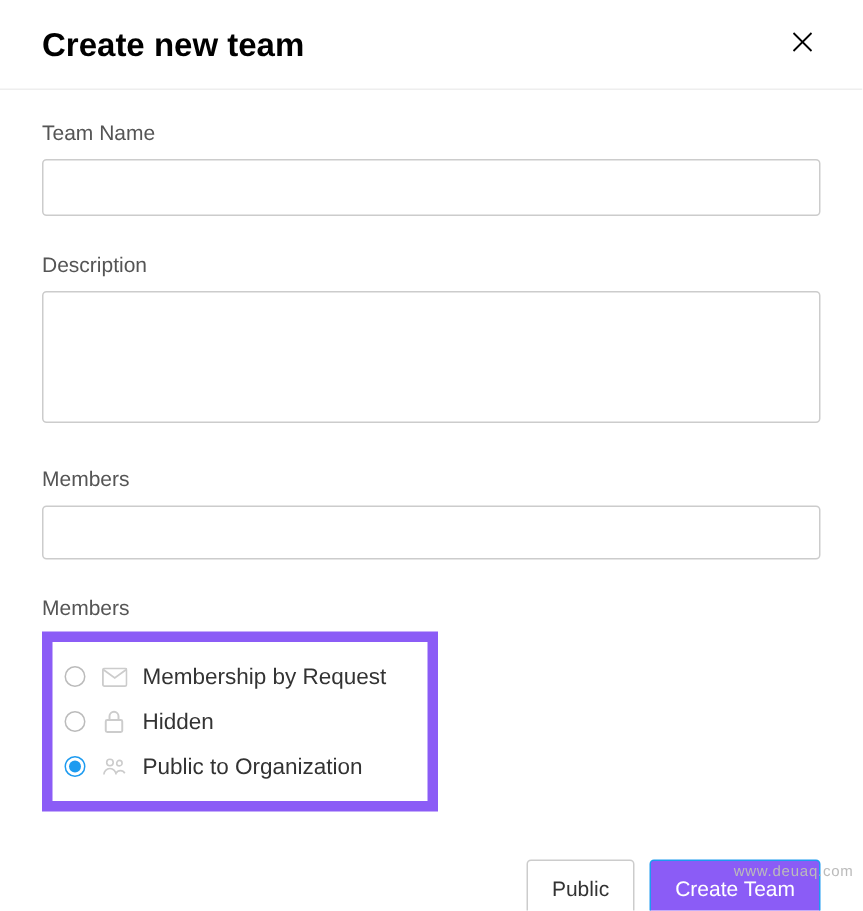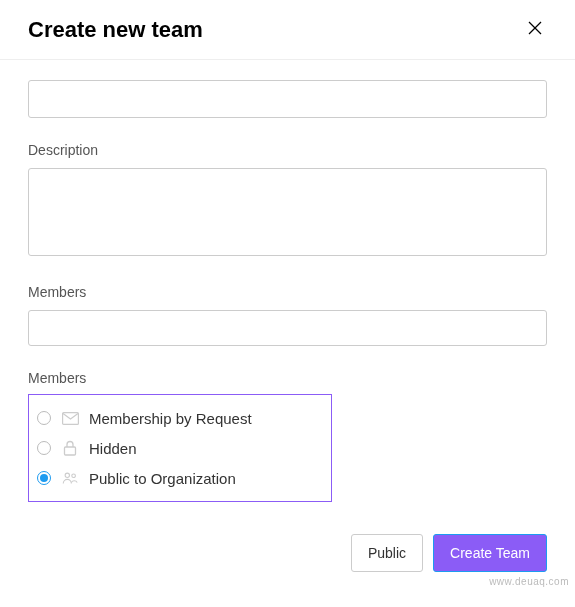--- a/index.html
+++ b/index.html
@@ -44,23 +44,23 @@
       border: 1px solid #ccc;
       border-radius: 3px;
       padding: 10px;
       font-size: 14px;
       background: #fff;
     }
     .text-input { height: 38px; }
     .textarea-input { height: 88px; resize: none; }
     .members-input { height: 36px; }
     .privacy-box {
-      border: 1px solid #8b5cf6;
+      border: 7px solid #8b5cf6;
       padding: 8px 6px;
-      width: 304px;
+      width: 264px;
     }
     .privacy-option {
       display: flex;
       align-items: center;
       gap: 10px;
       padding: 6px 2px;
       cursor: pointer;
     }
     .radio {
       appearance: none;
@@ -140,20 +140,21 @@
           <line x1="2" y1="2" x2="14" y2="14"></line>
             <line x1="14" y1="2" x2="2" y2="14"></line>
         </svg>
       </span>
     </button>
   </div>
 
   <div class="body">
 
     <div class="field">
+      <label class="field-label">Team Name</label>
       <input class="text-input" type="text" value="" style="">
     </div>
 
     <div class="field">
       <label class="field-label">Description</label>
       <textarea class="textarea-input" style=""></textarea>
     </div>
 
     <div class="field">
       <label class="field-label">Members</label>

